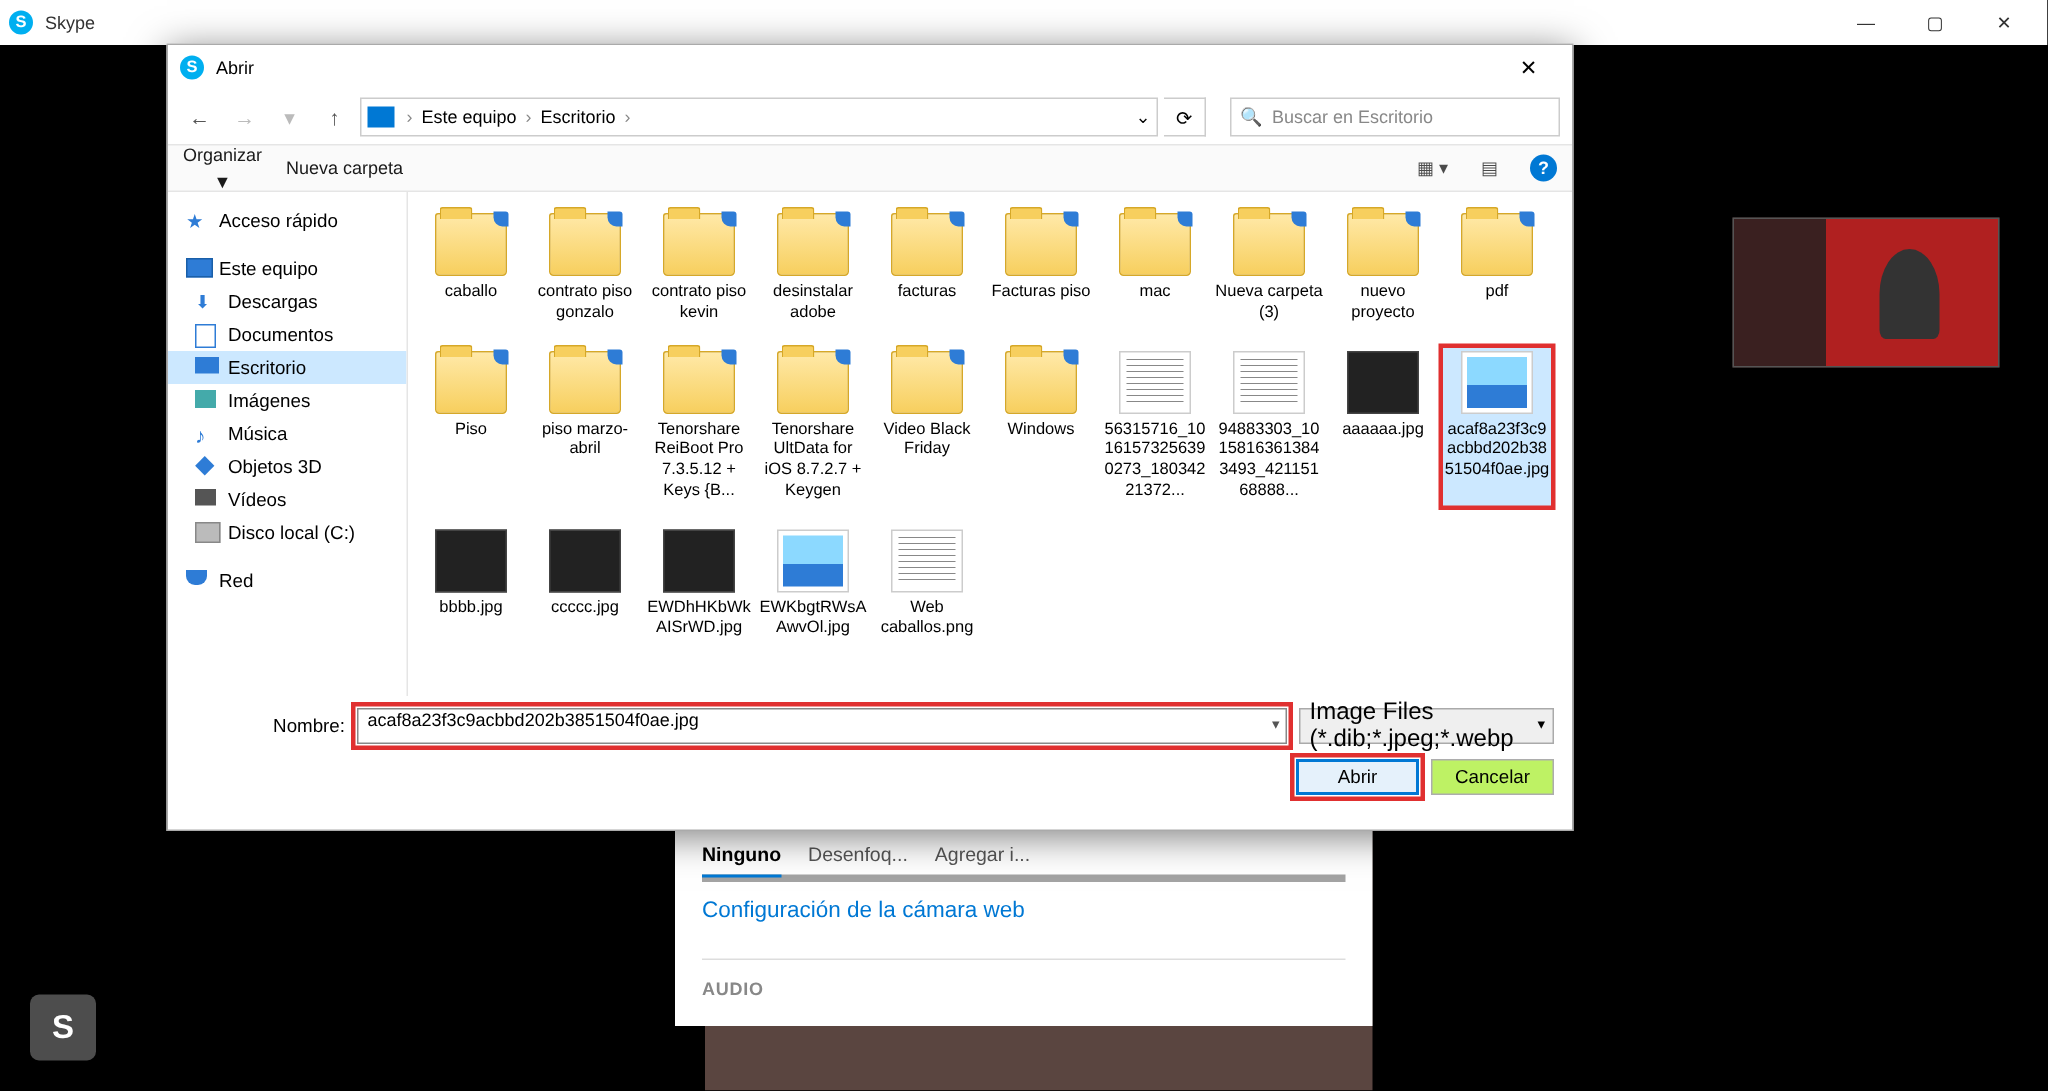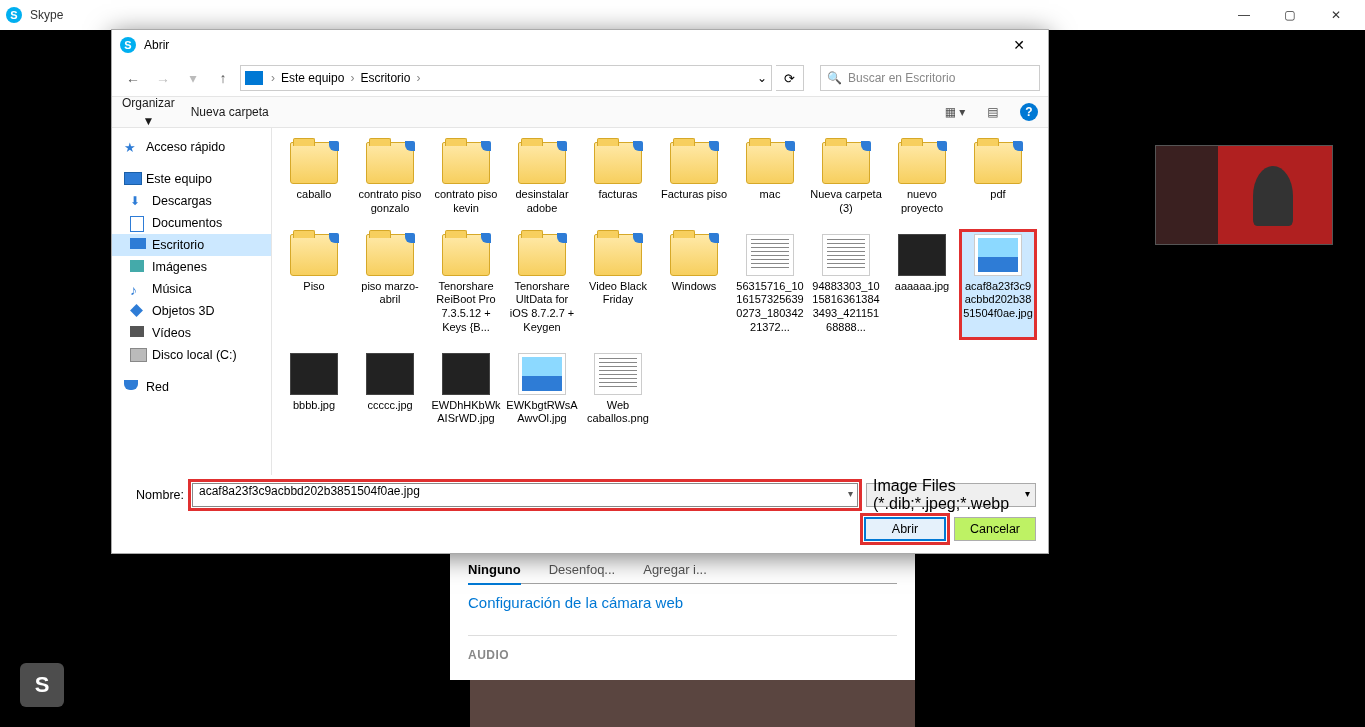--- a/index.html
+++ b/index.html
@@ -18,21 +18,21 @@
 
 .camera-preview { position:absolute; top:145px; right:32px; width:178px; height:100px; background:#3a2020; border:1px solid #555;}
 .camera-preview::before { content:""; position:absolute; inset:0; background:linear-gradient(90deg,#3a2020 0 35%, #b02020 35% 100%);}
 .camera-preview .person { position:absolute; left:55%; top:20%; width:40px; height:60px; background:#333; border-radius:50% 50% 10% 10%; }
 
 
 .skype-bottom { position:absolute; left:20px; bottom:20px; width:44px; height:44px; background:#4d4d4d; border-radius:6px; display:flex; align-items:center; justify-content:center; color:#fff; font-size:22px; font-weight:bold; }
 
 
 .settings-strip { position:absolute; left:450px; top:554px; width:465px; background:#fff; padding:8px 18px 18px; font-size:13px; color:#555;}
-.settings-strip .tabs { display:flex; gap:28px; border-bottom:1px solid #a3a3a3; padding-bottom:6px; margin-bottom:10px;}
+.settings-strip .tabs { display:flex; gap:18px; border-bottom:5px solid #a3a3a3; padding-bottom:6px; margin-bottom:10px;}
 .settings-strip .tabs span:first-child { color:#000; font-weight:600; border-bottom:2px solid #0078d4; padding-bottom:6px; margin-bottom:-8px;}
 .settings-strip .link { color:#0078d4; font-size:15px; margin-bottom:24px; display:block; }
 .settings-strip .audio { font-size:12px; font-weight:600; color:#888; letter-spacing:0.5px; border-top:1px solid #ddd; padding-top:12px;}
 
 
 .dialog { position:absolute; left:111px; top:29px; width:938px; height:525px; background:#fff; border:1px solid #aaa; box-shadow:0 4px 24px rgba(0,0,0,0.5); display:flex; flex-direction:column; }
 .dlg-title { height:30px; display:flex; align-items:center; padding:0 8px; font-size:12px; }
 .dlg-title .logo { width:16px; height:16px; border-radius:50%; background:#00aff0; color:#fff; display:flex; align-items:center; justify-content:center; font-size:11px; font-weight:bold; margin-right:8px;}
 .dlg-title .spacer { flex:1; }
 .dlg-title .close { width:42px; height:28px; display:flex; align-items:center; justify-content:center; font-size:14px;}
@@ -80,21 +80,21 @@
 .thumb.folder { background:linear-gradient(#ffe9a8,#f7cf5e); border-radius:2px 2px 3px 3px; border:1px solid #d6a828;}
 .thumb.folder::before { content:""; position:absolute; top:-5px; left:2px; width:20px; height:7px; background:#f7cf5e; border:1px solid #d6a828; border-bottom:none; border-radius:2px 2px 0 0;}
 .thumb.folder::after { content:""; position:absolute; top:-2px; right:-2px; width:10px; height:10px; background:#2e7cd6; border-radius:0 2px 0 6px;}
 .thumb.img { background:#fff; border:1px solid #ccc; }
 .thumb.img::after{ content:""; position:absolute; inset:3px; background:linear-gradient(#8cd9ff 0 55%, #2e7cd6 55%);}
 .thumb.textdoc { background:#fff; border:1px solid #ccc;}
 .thumb.textdoc::after{content:"";position:absolute;inset:4px;background:repeating-linear-gradient(#888 0 1px, transparent 1px 4px);}
 .thumb.pic { background:#222; border:1px solid #444;}
 .fname { width:100%; overflow:hidden; word-break:break-word; max-height:58px;}
 
-.dlg-footer { padding:8px 12px 12px; font-size:12.5px; }
+.dlg-footer { padding:8px 12px 23px; font-size:12.5px;margin-left:46px; }
 .row { display:flex; align-items:center; gap:8px; margin-bottom:10px; }
 .row .lbl { width:60px; text-align:right; }
 .filename-box { flex:1; height:24px; border:1px solid #888; padding:0 22px 0 6px; font-size:12px; background:#fff; position:relative;}
 .filename-box .dd { position:absolute; right:4px; top:4px; font-size:10px; color:#555;}
 .filter { width:170px; height:24px; border:1px solid #aaa; background:#efefef; font-size:16px; padding:0 16px 0 6px; display:flex; align-items:center; position:relative;}
 .filter::after{content:"▾"; position:absolute; right:5px; top:4px; font-size:10px;}
 .btn { width:82px; height:24px; border:1px solid #adadad; background:#bef264; font-size:12.5px; display:flex; align-items:center; justify-content:center;}
 .btn.primary { border:2px solid #0078d4; background:#e5f1fb;}
 .btnrow { display:flex; justify-content:flex-end; gap:8px;}
 

